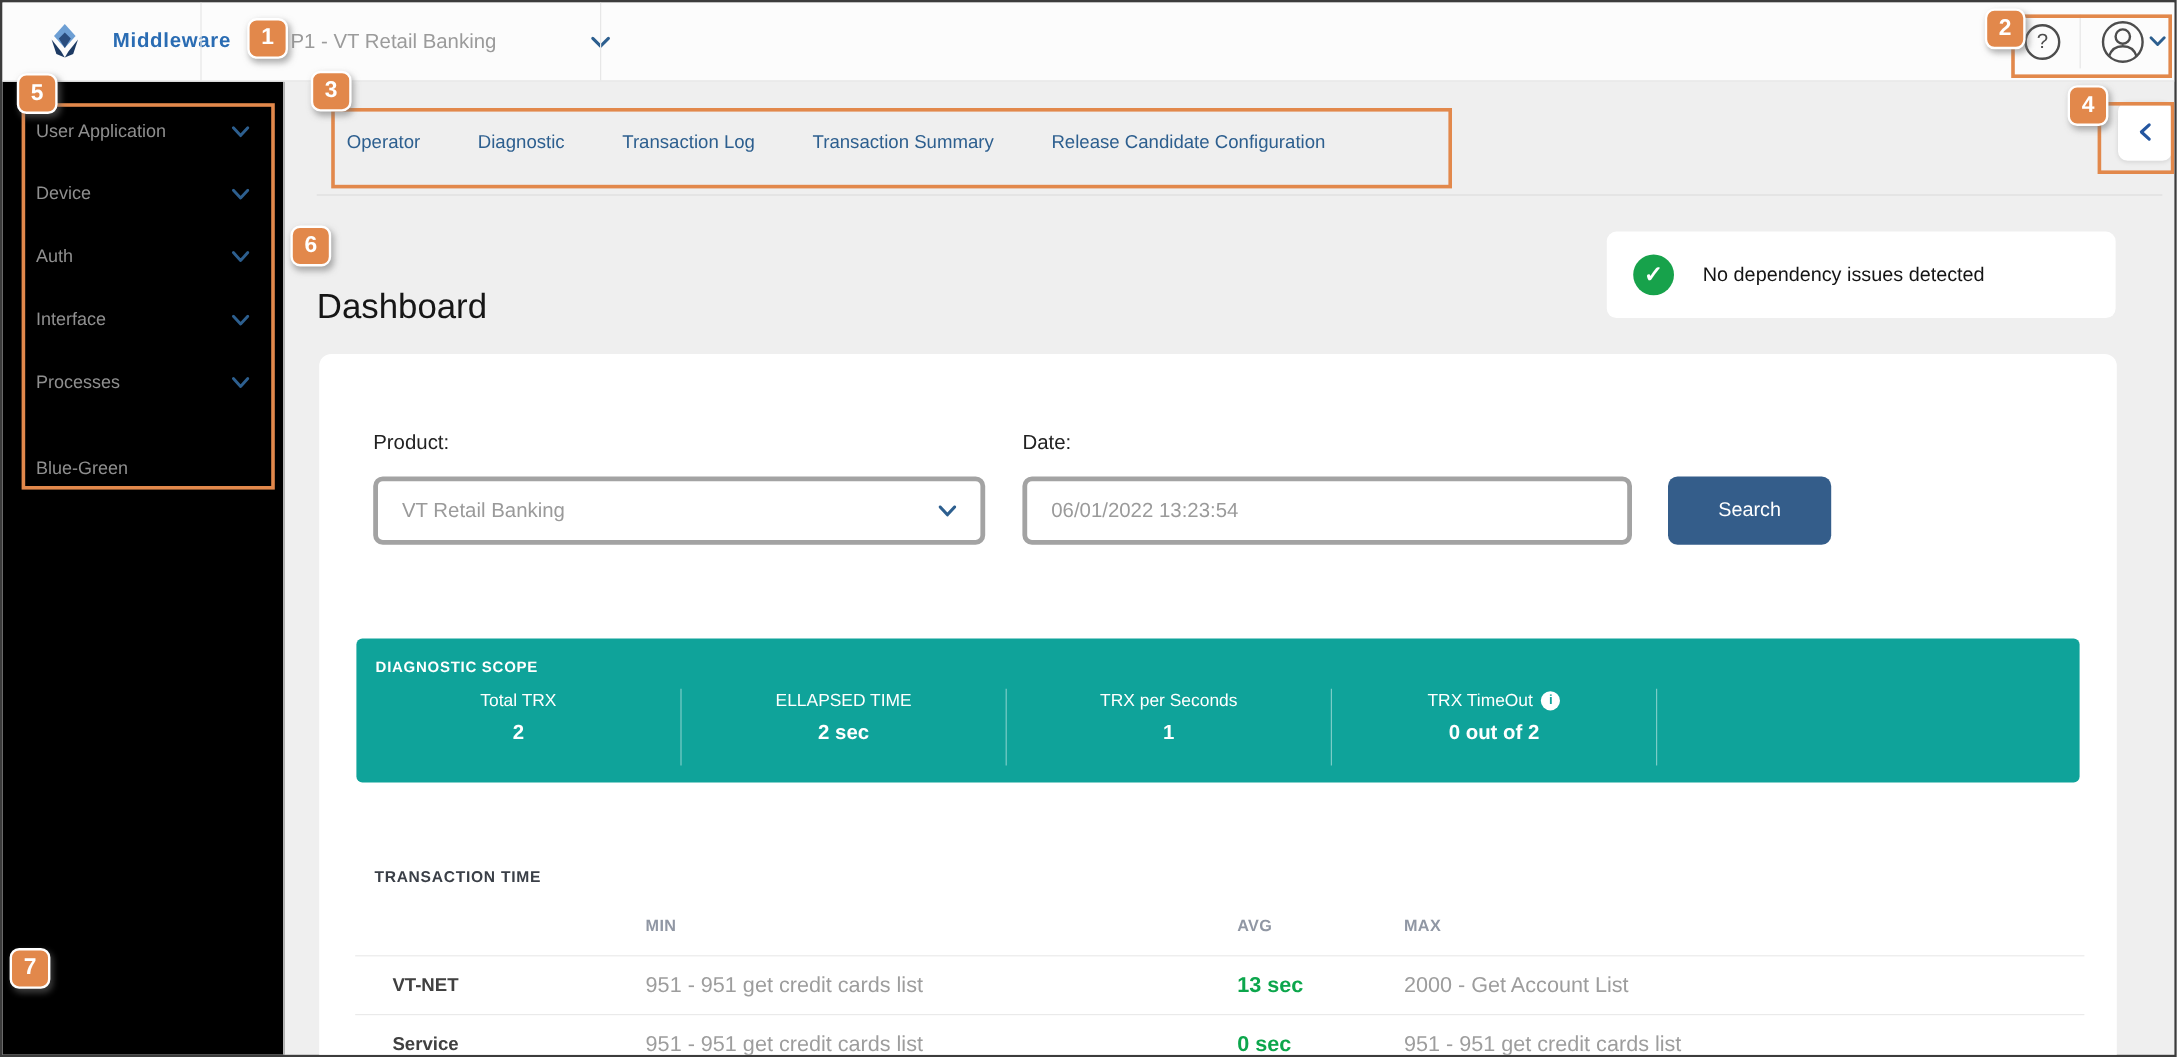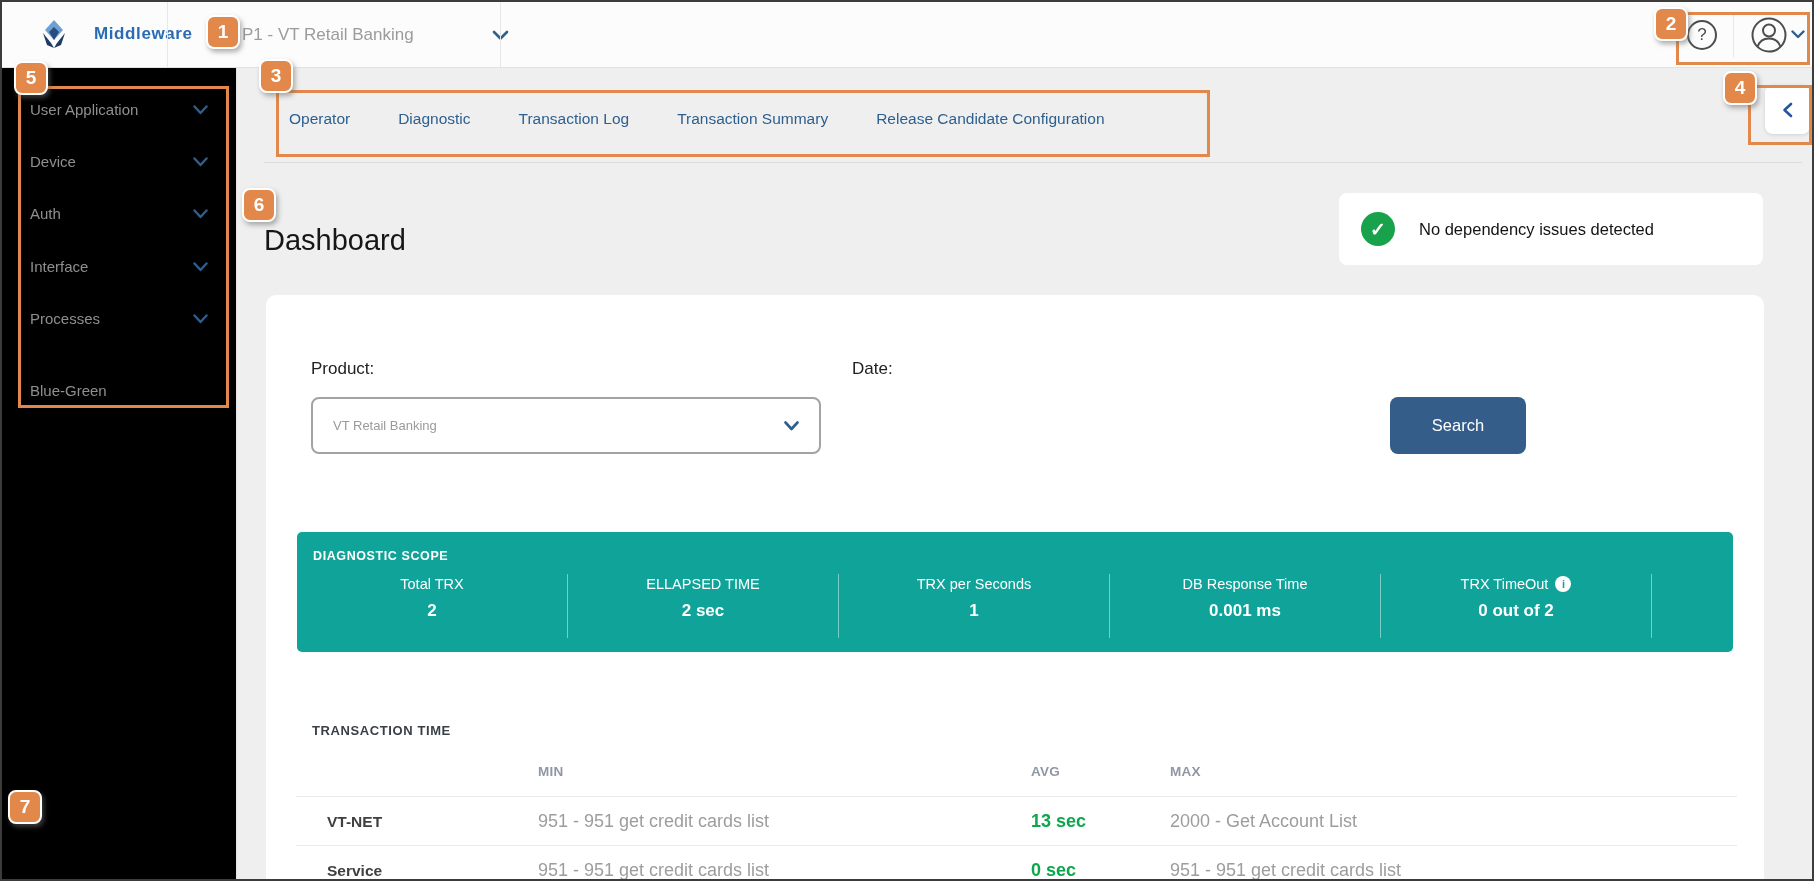--- a/index.html
+++ b/index.html
@@ -53,22 +53,22 @@
   #dependency-card { position:absolute; left:1337px; top:191px; width:424px; height:72px; background:#fff; border-radius:8px;
     display:flex; align-items:center; padding-left:22px; gap:24px; z-index:8; }
   #dependency-card .ok-circle { width:34px; height:34px; border-radius:50%; background:#17a24b; color:#fff;
     font-size:19px; font-weight:bold; display:flex; align-items:center; justify-content:center; }
   #dependency-card .msg { color:#141414; font-size:16.5px; }
 
   
   #main-card { position:absolute; left:264px; top:293px; width:1498px; height:588px; background:#fff;
     border-radius:10px 10px 0 0; z-index:6; overflow:hidden; }
   .field-label { position:absolute; top:64px; color:#222; font-size:17px; }
-  .input-box { position:absolute; top:102px; height:57px; border:2px solid #a3a3a3; border-radius:8px; background:#fff;
-    display:flex; align-items:center; padding:0 20px; color:#9a9a9a; font-size:13px; }
+  .input-box { position:absolute; top:102px; height:57px; border:4px solid #a3a3a3; border-radius:8px; background:#fff;
+    display:flex; align-items:center; padding:0 20px; color:#9a9a9a; font-size:17px; }
   #product-select { left:45px; width:510px; justify-content:space-between; cursor:pointer; }
   #date-input { left:586px; width:508px; }
   #search-btn { position:absolute; left:1124px; top:102px; width:136px; height:57px; background:#345d8a; color:#fff;
     border:none; border-radius:8px; font-size:16.5px; font-family:"Liberation Sans",sans-serif; cursor:pointer; }
 
   
   #diag-panel { position:absolute; left:31px; top:237px; width:1436px; height:120px; background:#0fa39a; border-radius:5px; color:#fff; }
   #diag-title { position:absolute; left:16px; top:17px; font-size:12.5px; font-weight:bold; letter-spacing:.6px; }
   #diag-stats { position:absolute; left:0; top:42px; height:64px; display:flex; }
   .diag-col { width:271px; border-right:1px solid rgba(255,255,255,.45); text-align:center; padding-top:2px; }
@@ -181,59 +181,58 @@
   </div>
 
   <div id="collapse-btn">
     <svg width="11" height="16" viewBox="0 0 11 16">
       <polyline points="9,2 2.5,8 9,14" fill="none" stroke="#2456a0" stroke-width="2.6" stroke-linecap="round" stroke-linejoin="round"></polyline>
     </svg>
   </div>
 
   <div id="content-divider"></div>
 
-  <h1 id="page-title" style="font-weight:normal;">Dashboard</h1>
+  <h1 id="page-title" style="font-weight:normal;margin-top:16px;">Dashboard</h1>
 
   <div id="dependency-card">
     <span class="ok-circle">✓</span>
     <span class="msg">No dependency issues detected</span>
   </div>
 
   <div id="main-card">
 
     <span class="field-label" style="left:45px;">Product:</span>
     <div class="input-box" id="product-select">
       <span>VT Retail Banking</span>
       <svg width="15" height="10" viewBox="0 0 15 10">
         <polyline points="1.5,1.5 7.5,8 13.5,1.5" fill="none" stroke="#2d5f8f" stroke-width="2.6" stroke-linecap="round" stroke-linejoin="round"></polyline>
       </svg>
     </div>
 
     <span class="field-label" style="left:586px;">Date:</span>
+    <div class="input-box" id="date-input">
+      <span>06/01/2022 13:23:54</span>
+    </div>
 
     <button id="search-btn">Search</button>
 
     <div id="diag-panel">
       <div id="diag-title">DIAGNOSTIC SCOPE</div>
       <div id="diag-stats">
         <div class="diag-col">
           <div class="lab">Total TRX</div>
           <div class="val">2</div>
         </div>
         <div class="diag-col">
           <div class="lab">ELLAPSED TIME</div>
           <div class="val">2 sec</div>
         </div>
         <div class="diag-col">
           <div class="lab">TRX per Seconds</div>
           <div class="val">1</div>
-        </div>
-        <div class="diag-col">
-          <div class="lab">DB Response Time</div>
-          <div class="val">0.001 ms</div>
         </div>
         <div class="diag-col">
           <div class="lab"><span>TRX TimeOut</span><span class="info-ico">i</span></div>
           <div class="val">0 out of 2</div>
         </div>
       </div>
     </div>
 
     <div id="tt-title">TRANSACTION TIME</div>
     <div id="tt-table">

